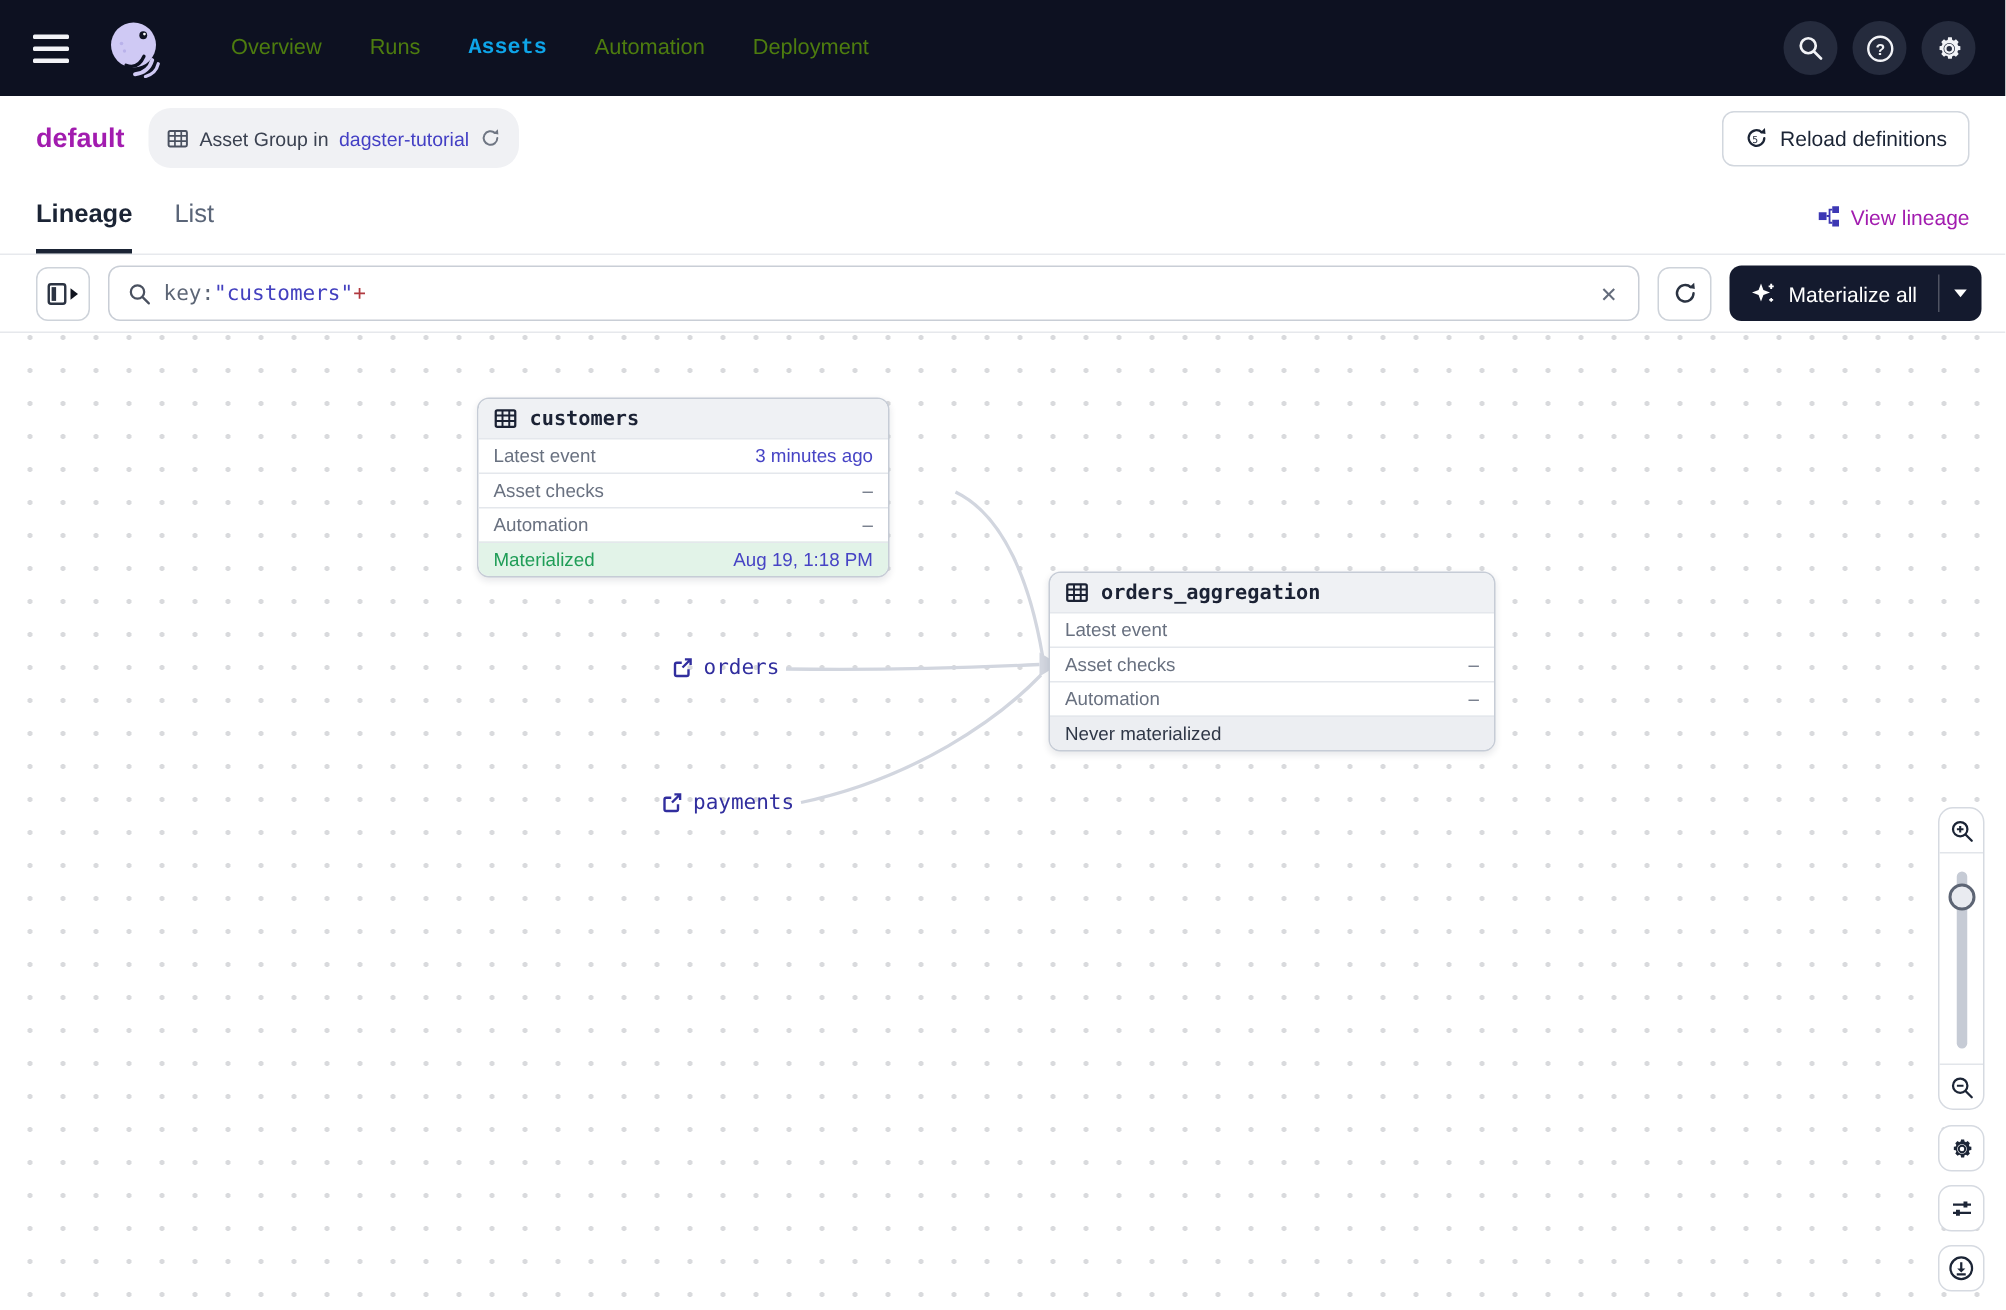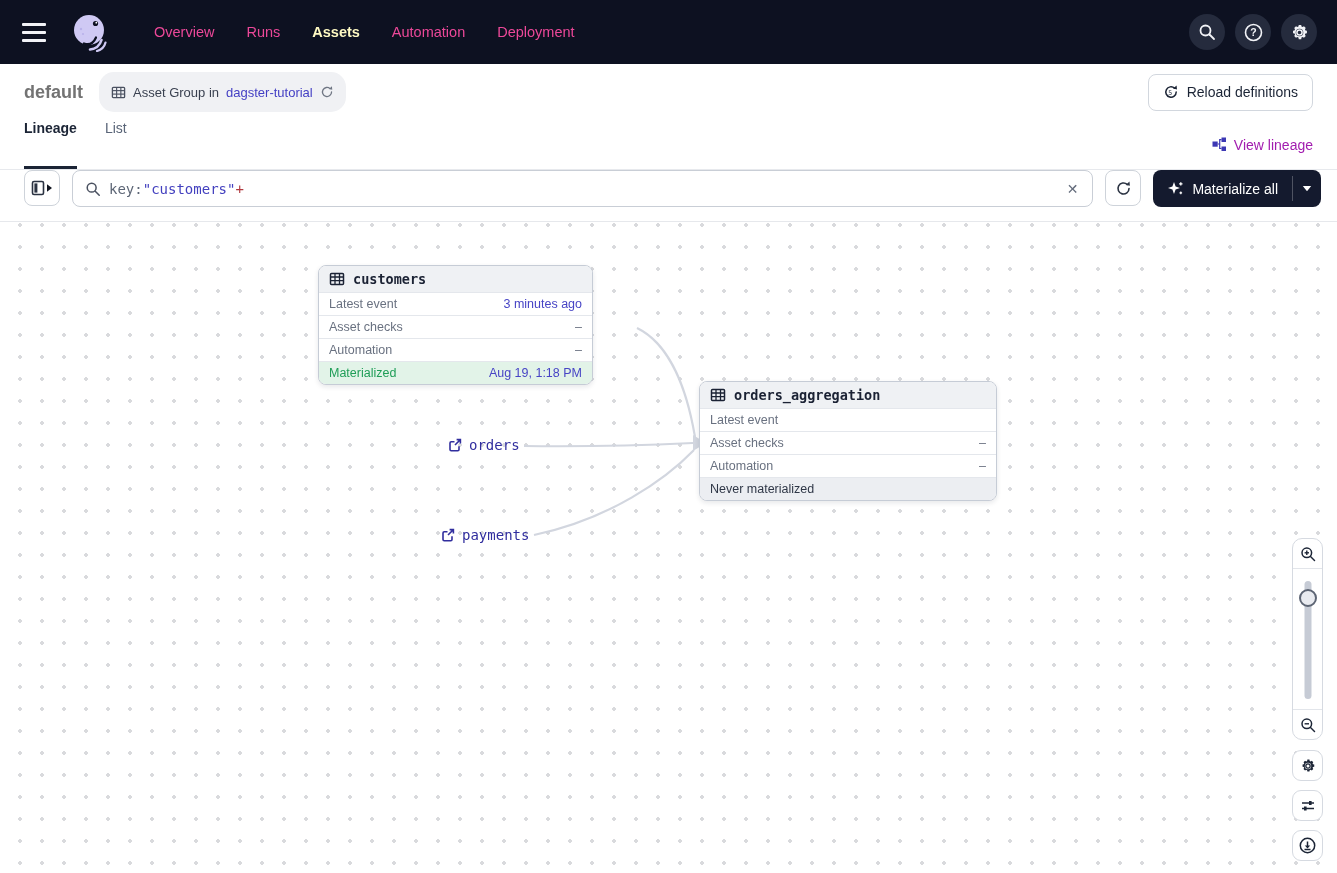--- a/index.html
+++ b/index.html
@@ -6,40 +6,40 @@
   html,body { width:1337px; height:873px; overflow:hidden; }
   body { font-family:"Liberation Sans", sans-serif; background:#fff; color:#1b2435; }
   .mono { font-family:"DejaVu Sans Mono", monospace; }
 
   
   .topnav { height:64px; background:#0d1121; display:flex; align-items:center; padding:0 20px; }
   .hamburger { width:28px; height:28px; display:flex; flex-direction:column; justify-content:center; gap:5px; cursor:pointer; margin-left:2px; }
   .hamburger span { display:block; height:3px; width:24px; background:#f2f3f7; border-radius:1px; }
   .logo { width:40px; height:40px; margin-left:20px; }
   .nav-links { display:flex; align-items:center; gap:32px; margin-left:44px; }
-  .nav-link { font-size:14.5px; color:#ec4899; cursor:pointer; }
-  .nav-link.active { color:#fef9c3; font-weight:700; }
+  .nav-link { font-size:14.5px; color:#4d7c0f; cursor:pointer; }
+  .nav-link.active { color:#0ea5e9; font-weight:700;font-family:Liberation Mono, monospace; }
   .nav-right { margin-left:auto; display:flex; align-items:center; gap:10px; }
   .nav-icon-btn { width:36px; height:36px; border-radius:50%; background:#252b3d; display:flex; align-items:center; justify-content:center; cursor:pointer; }
 
   
   .page-header { height:56px; display:flex; align-items:center; padding:0 24px; background:#fff; }
-  .page-title { font-size:18px; font-weight:700; color:#737373; }
+  .page-title { font-size:18px; font-weight:700; color:#a21caf; }
   .group-badge { display:flex; align-items:center; gap:7px; background:#f0f1f4; border-radius:15px; height:40px; padding:0 12px; margin-left:16px; font-size:13px; color:#3a4150; cursor:default; }
   .group-badge .link { color:#433fc4; cursor:pointer; }
   .reload-btn { margin-left:auto; display:flex; align-items:center; gap:8px; height:37px; padding:0 14px; border:1px solid #d2d7de; border-radius:8px; background:#fff; font-size:14px; color:#1b2435; cursor:pointer; }
 
   
   .tabs-row { height:50px; display:flex; align-items:stretch; padding:0 24px; border-bottom:1px solid #e7e9ed; background:#fff; }
-  .tab { display:flex; align-items:flex-start; font-size:14px; margin-right:28px; cursor:pointer; border-bottom:3px solid transparent; color:#5a6578; font-weight:500; }
+  .tab { display:flex; align-items:center; font-size:17px; margin-right:28px; cursor:pointer; border-bottom:3px solid transparent; color:#5a6578; font-weight:500; }
   .tab.active { color:#1b2435; font-weight:700; border-bottom-color:#1b2435; }
   .view-lineage { margin-left:auto; display:flex; align-items:center; gap:7px; font-size:14px; color:#a21caf; cursor:pointer; }
 
   
-  .toolbar { height:52px; display:flex; padding:0 16px 0 24px; gap:12px; border-bottom:1px solid #e6e8ec; background:#fff; }
+  .toolbar { height:52px; display:flex; align-items:center; padding:0 16px 0 24px; gap:12px; border-bottom:1px solid #e6e8ec; background:#fff; }
   .sq-btn { width:36px; height:36px; border:1px solid #ced3da; border-radius:8px; background:#fff; display:flex; align-items:center; justify-content:center; cursor:pointer; flex:none; }
   .search-box { flex:1; height:37px; border:1px solid #c9ced6; border-radius:8px; display:flex; align-items:center; padding:0 10px 0 12px; gap:8px; background:#fff; cursor:text; }
   .search-text { font-size:14px; flex:1; display:flex; }
   .search-text .k { color:#5d6676; }
   .search-text .v { color:#4340bf; }
   .search-text .p { color:#b0393f; }
   .clear-x { font-size:14px; color:#646c7c; cursor:pointer; padding:4px; line-height:1; }
   .materialize { display:flex; align-items:stretch; height:37px; background:#141a2e; border-radius:8px; overflow:hidden; flex:none; cursor:pointer; }
   .materialize .main { display:flex; align-items:center; gap:8px; padding:0 14px; color:#fff; font-size:14px; font-weight:500; }
   .materialize .split { width:1px; background:rgba(255,255,255,0.25); margin:6px 0; }

